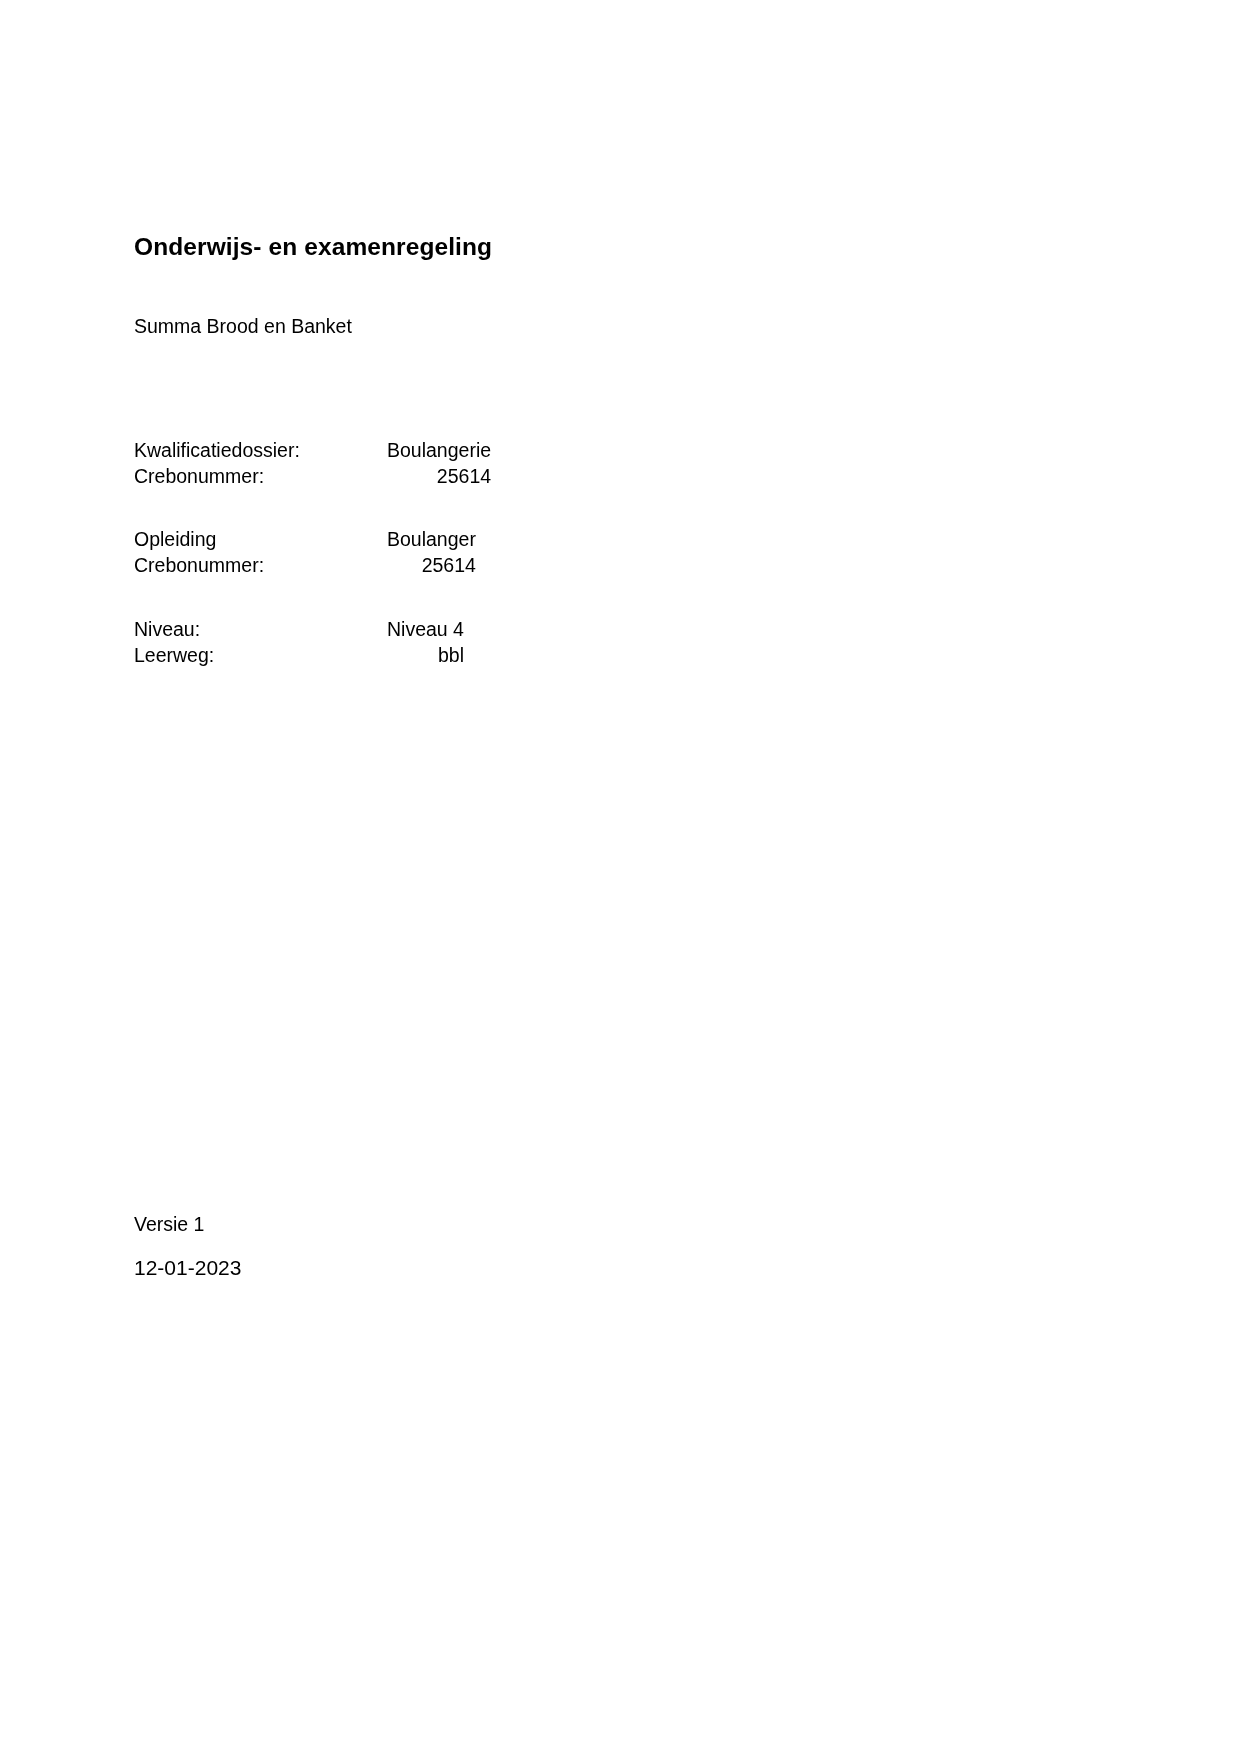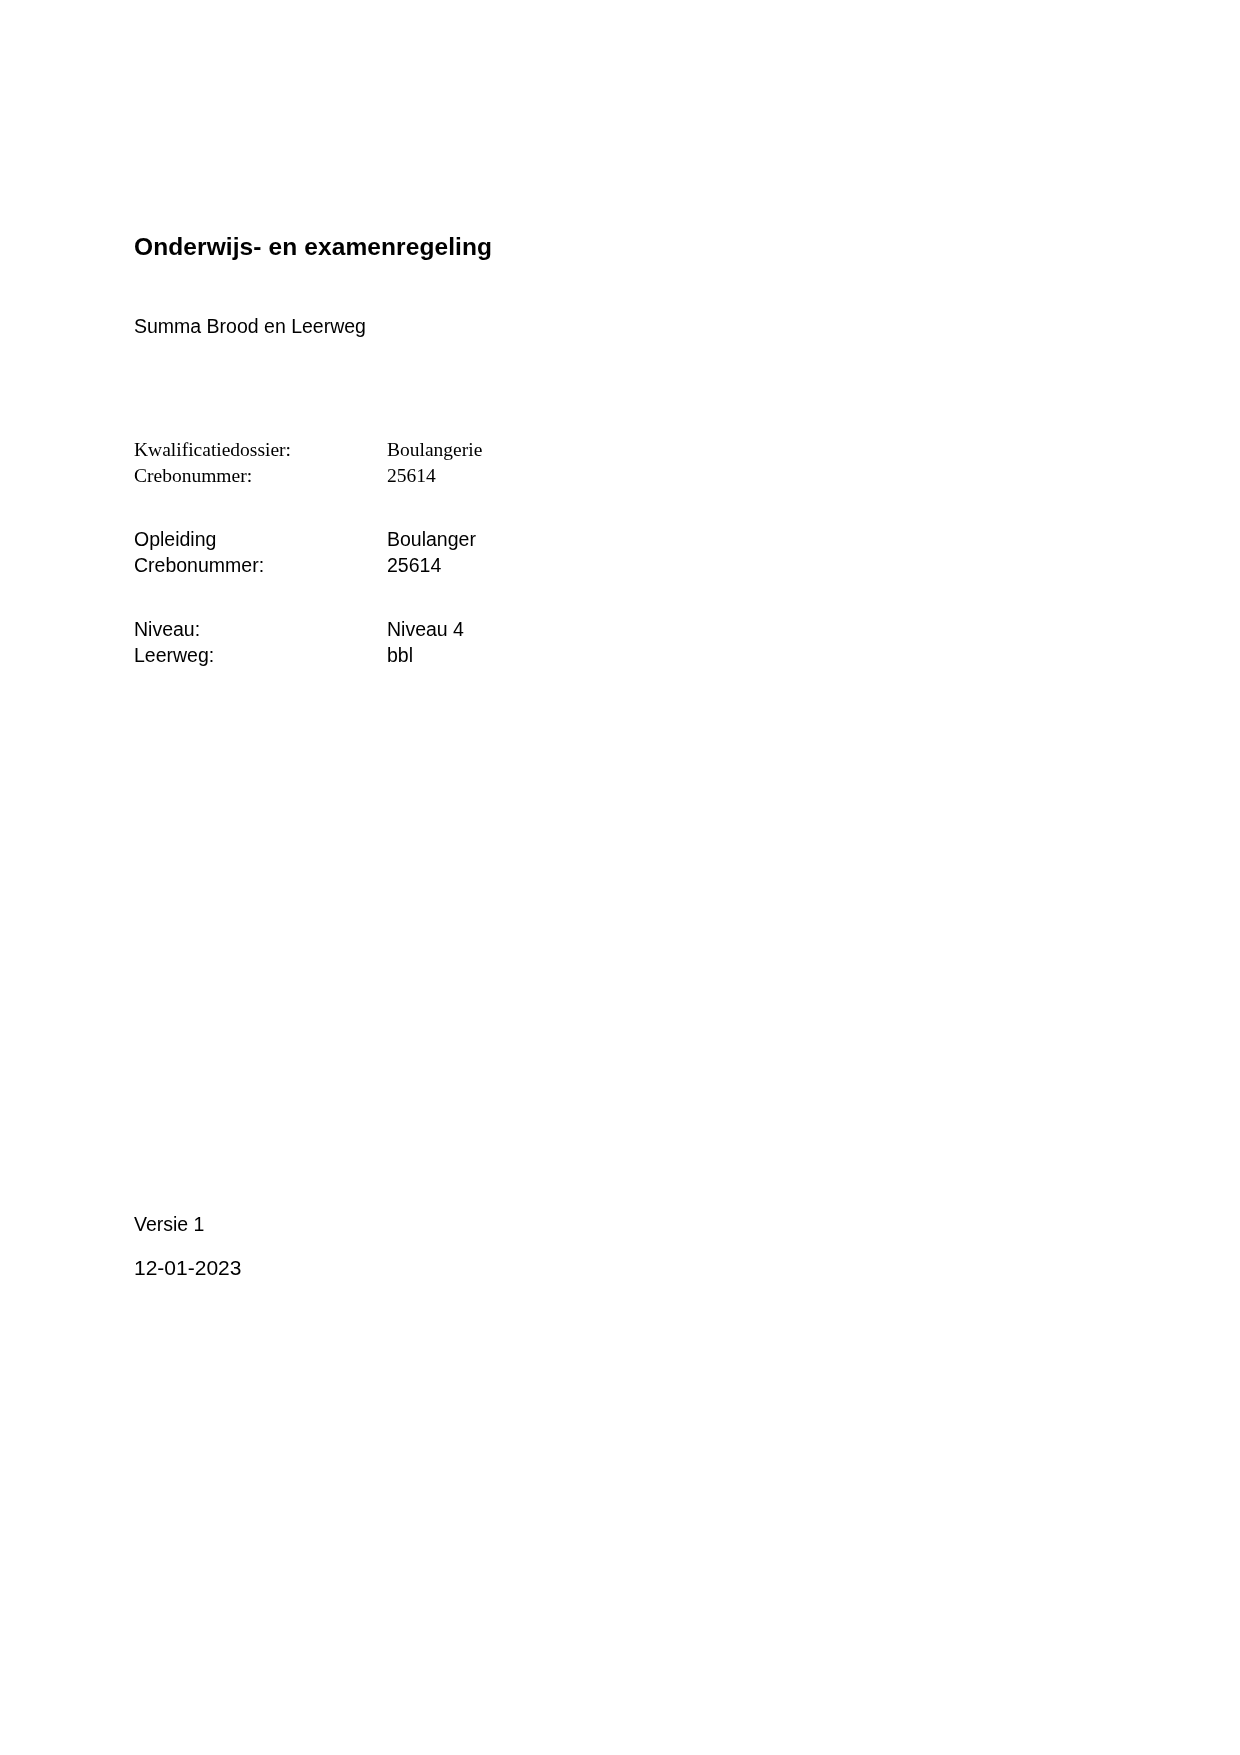--- a/index.html
+++ b/index.html
@@ -41,36 +41,37 @@
     font-weight: normal;
     line-height: 1.2;
     white-space: nowrap;
   }
   .meta-block {
     position: absolute;
     left: 134px;
     font-size: 19.5px;
     line-height: 26px;
   }
-  .meta-block.b1 { top: 437px; font-family: Liberation Serif, serif; }
+  .meta-block.b1 { top: 437px; }
   .meta-block.b2 { top: 526px; }
   .meta-block.b3 { top: 616px; }
   .meta-block.b4 { top: 705px; }
 
   .meta-row {
     display: flex;
     align-items: baseline;
     white-space: nowrap;
   }
   .meta-label {
     width: 253px;
     flex: 0 0 253px;
   }
   .meta-value {
     flex: 1 1 auto;
+    text-align: right;
   }
 
   .footer-version {
     position: absolute;
     left: 134px;
     top: 1213px;
     font-size: 19.5px;
     line-height: 1.2;
     white-space: nowrap;
   }
@@ -83,21 +84,21 @@
     white-space: nowrap;
   }
 </style>
 </head>
 <body>
 
 <div class="page">
 
   <h1 class="doc-title">Onderwijs- en examenregeling</h1>
 
-  <div class="subtitle">Summa Brood en Leerweg</div>
+  <div class="subtitle">Summa Brood en Banket</div>
 
   <div class="meta-block b1">
     <div class="meta-row">
       <span class="meta-label">Kwalificatiedossier:</span>
       <span class="meta-value">Boulangerie</span>
     </div>
     <div class="meta-row">
       <span class="meta-label">Crebonummer:</span>
       <span class="meta-value">25614</span>
     </div>

